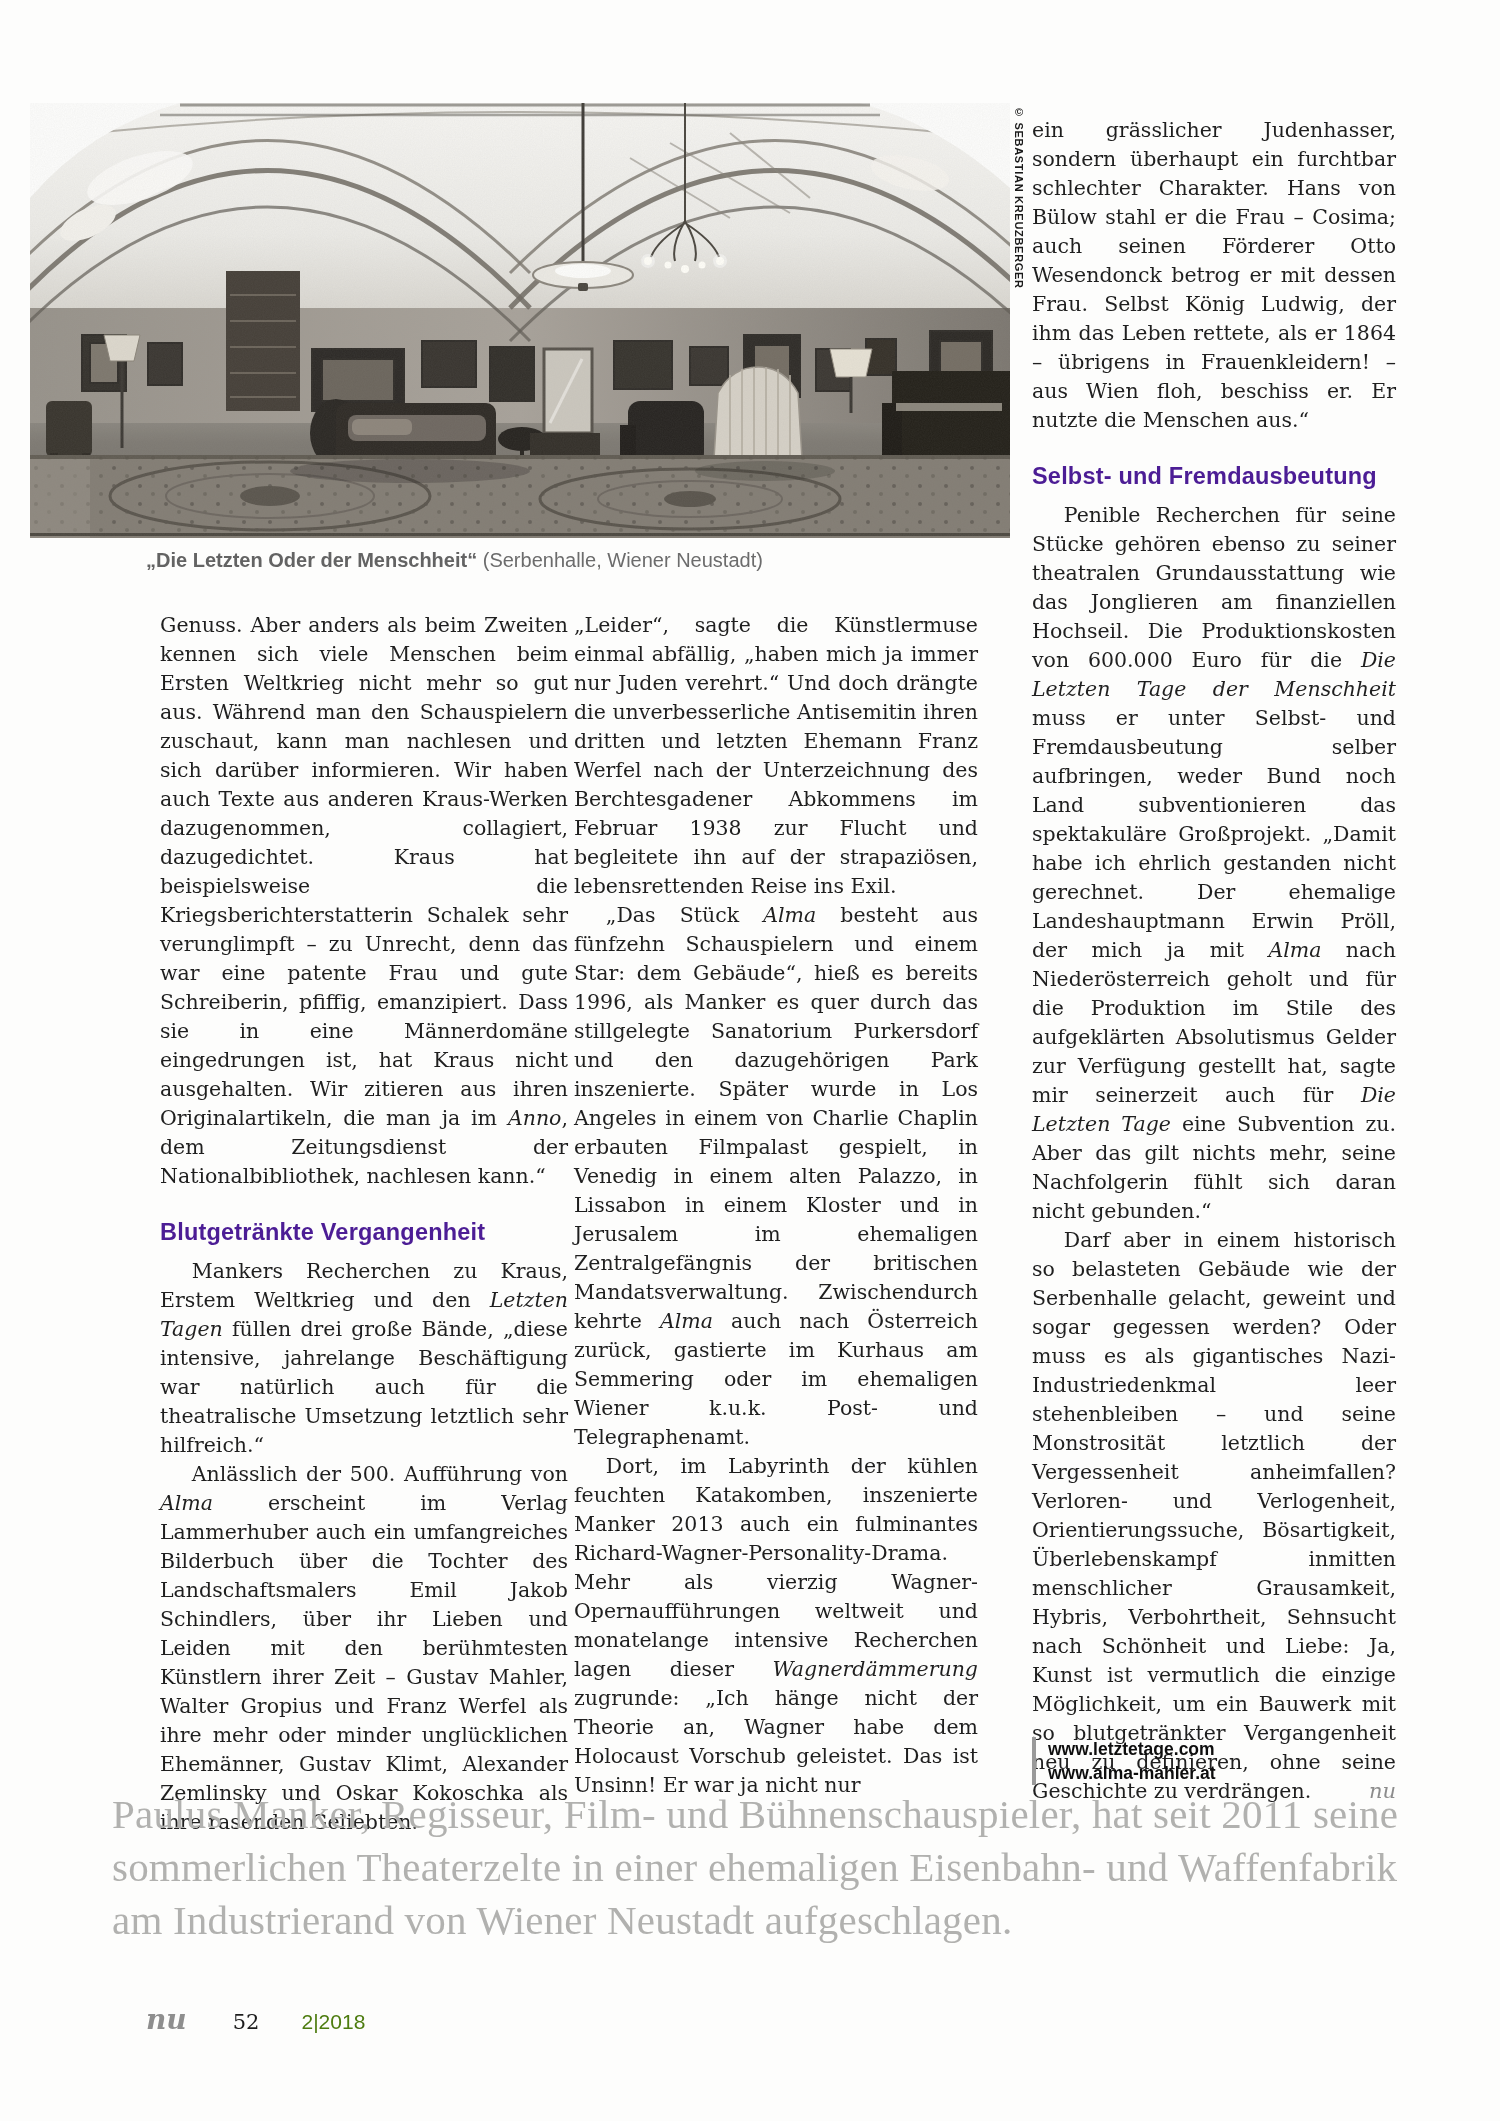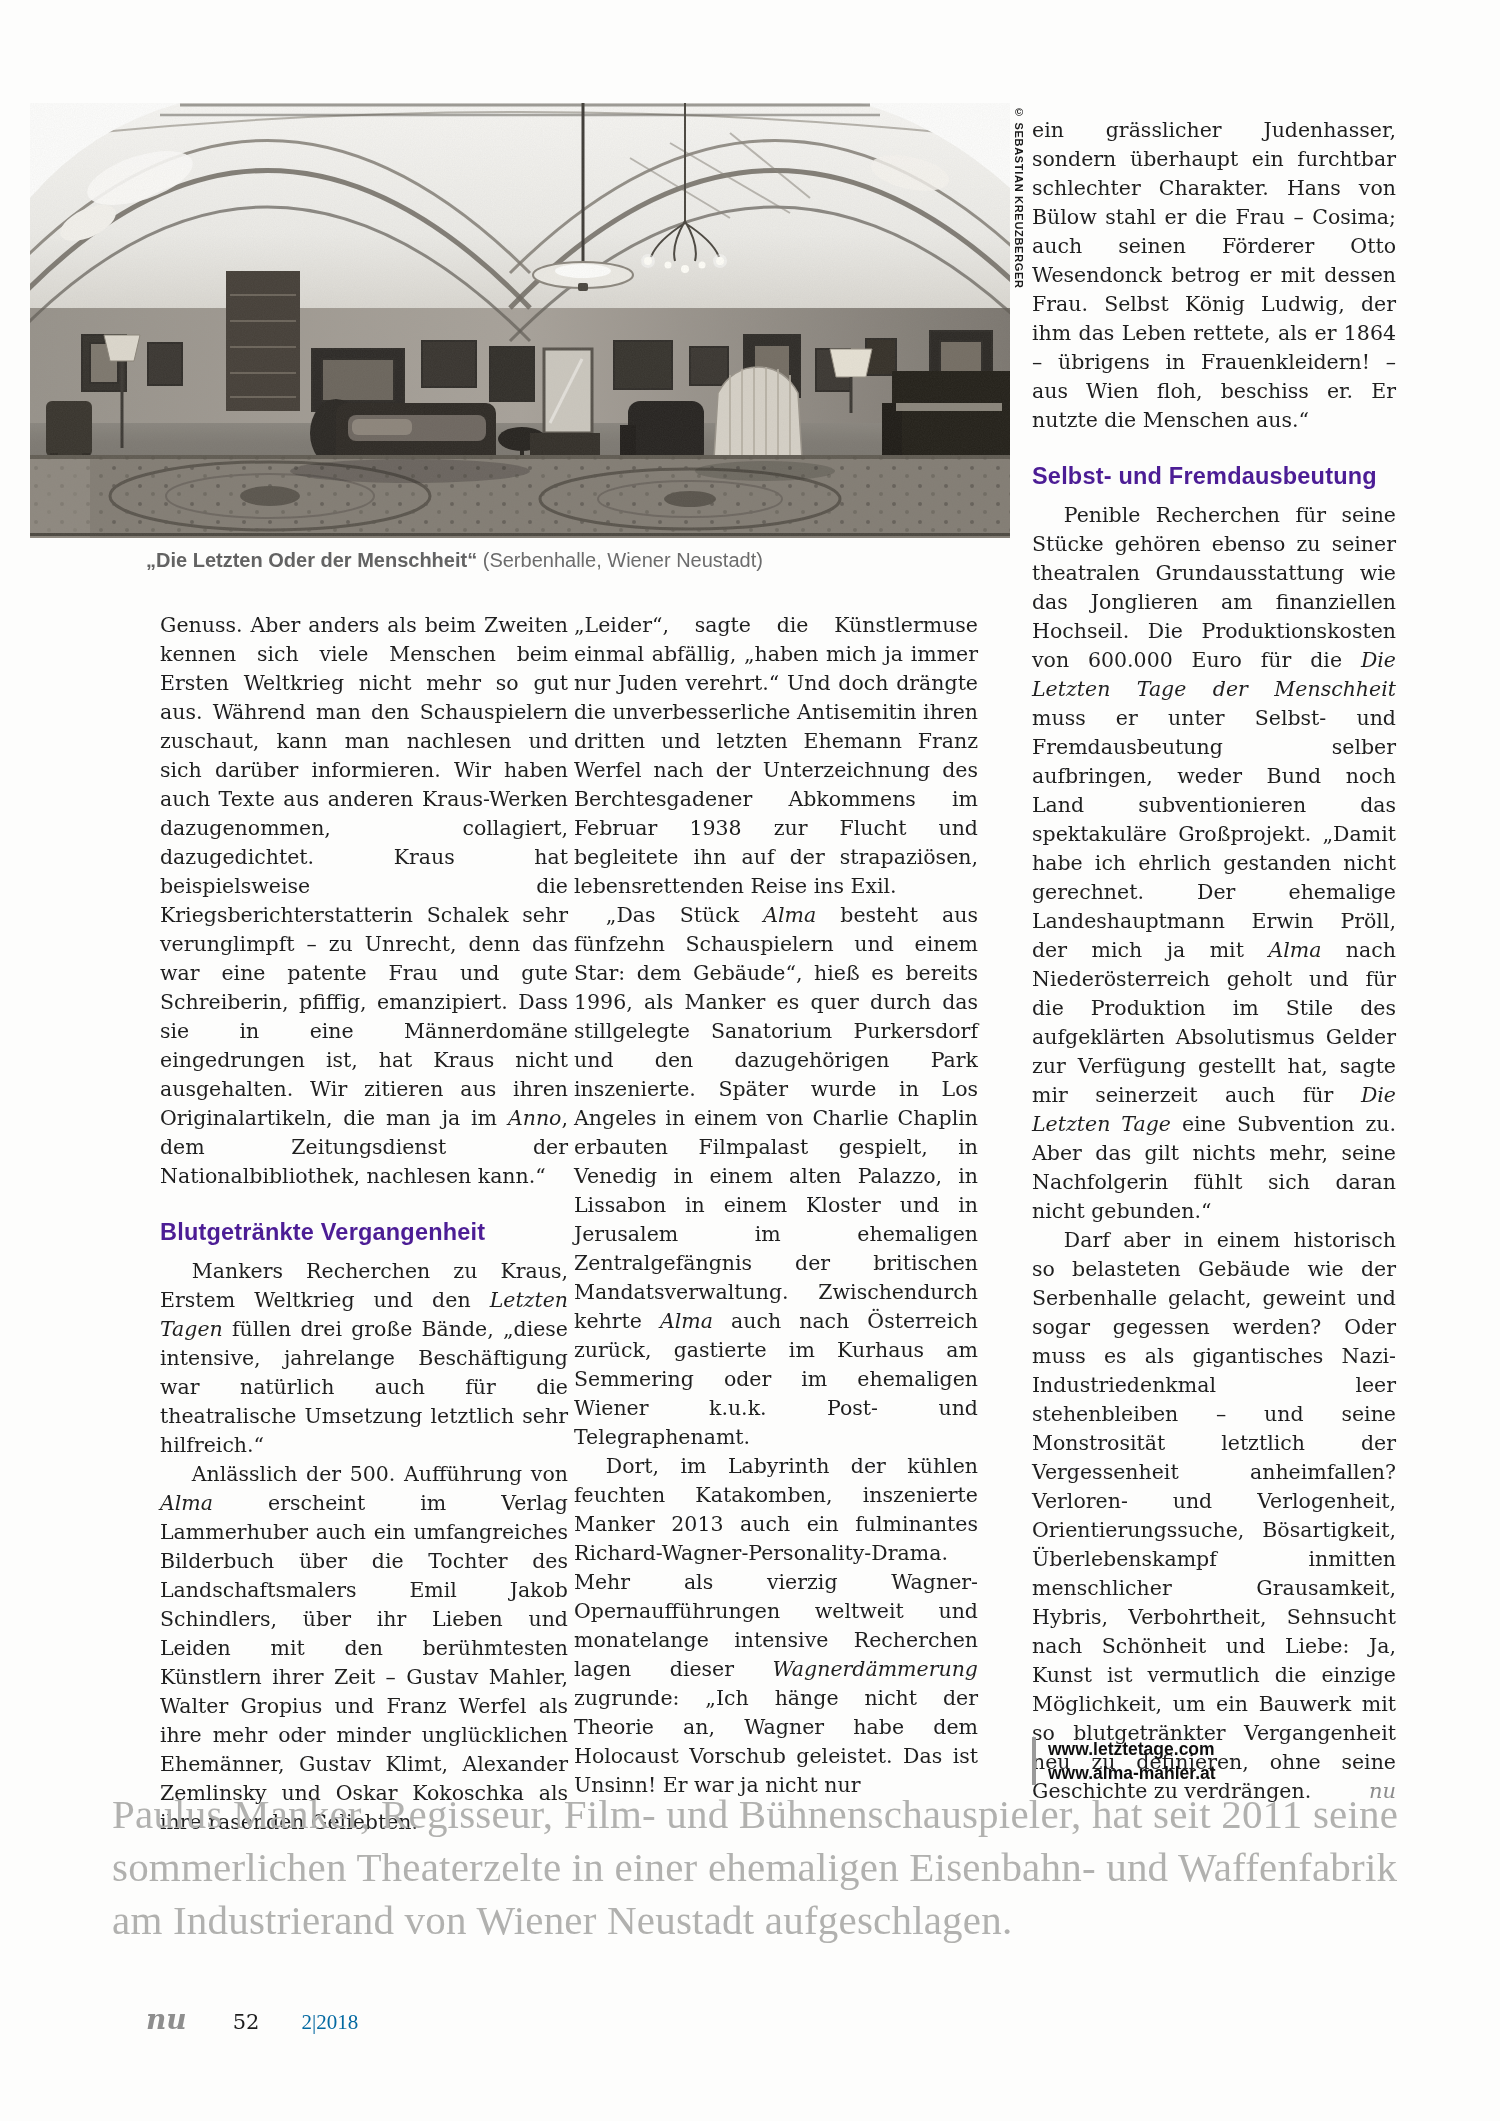--- a/index.html
+++ b/index.html
@@ -47,21 +47,21 @@
   
   .pullquote{
     position:absolute;left:112px;top:1788px;width:1310px;
     font-family:"Liberation Serif",serif;font-size:41px;line-height:53px;
     color:#b1b1af;letter-spacing:0.2px;
   }
   
   .footer{position:absolute;left:146px;top:2003px;display:flex;align-items:baseline;}
   .flogo{font-family:"DejaVu Serif",serif;font-style:italic;font-weight:700;font-size:28px;color:#8e8e8e;}
   .fnum{font-family:"DejaVu Serif",serif;font-size:21px;color:#1c1c1c;margin-left:46px;}
-  .fissue{font-family:Liberation Serif, serif;font-size:21px;color:#0369a1;margin-left:42px;}
+  .fissue{font-family:Liberation Sans, sans-serif;font-size:21px;color:#4d7c0f;margin-left:42px;}
 </style>
 </head>
 <body>
 
 <div class="page">
 
   <div class="photo-wrap">
     <svg viewBox="0 0 980 435" width="980" height="435">
       <defs>
         <linearGradient id="bg" x1="0" y1="0" x2="0" y2="1">

